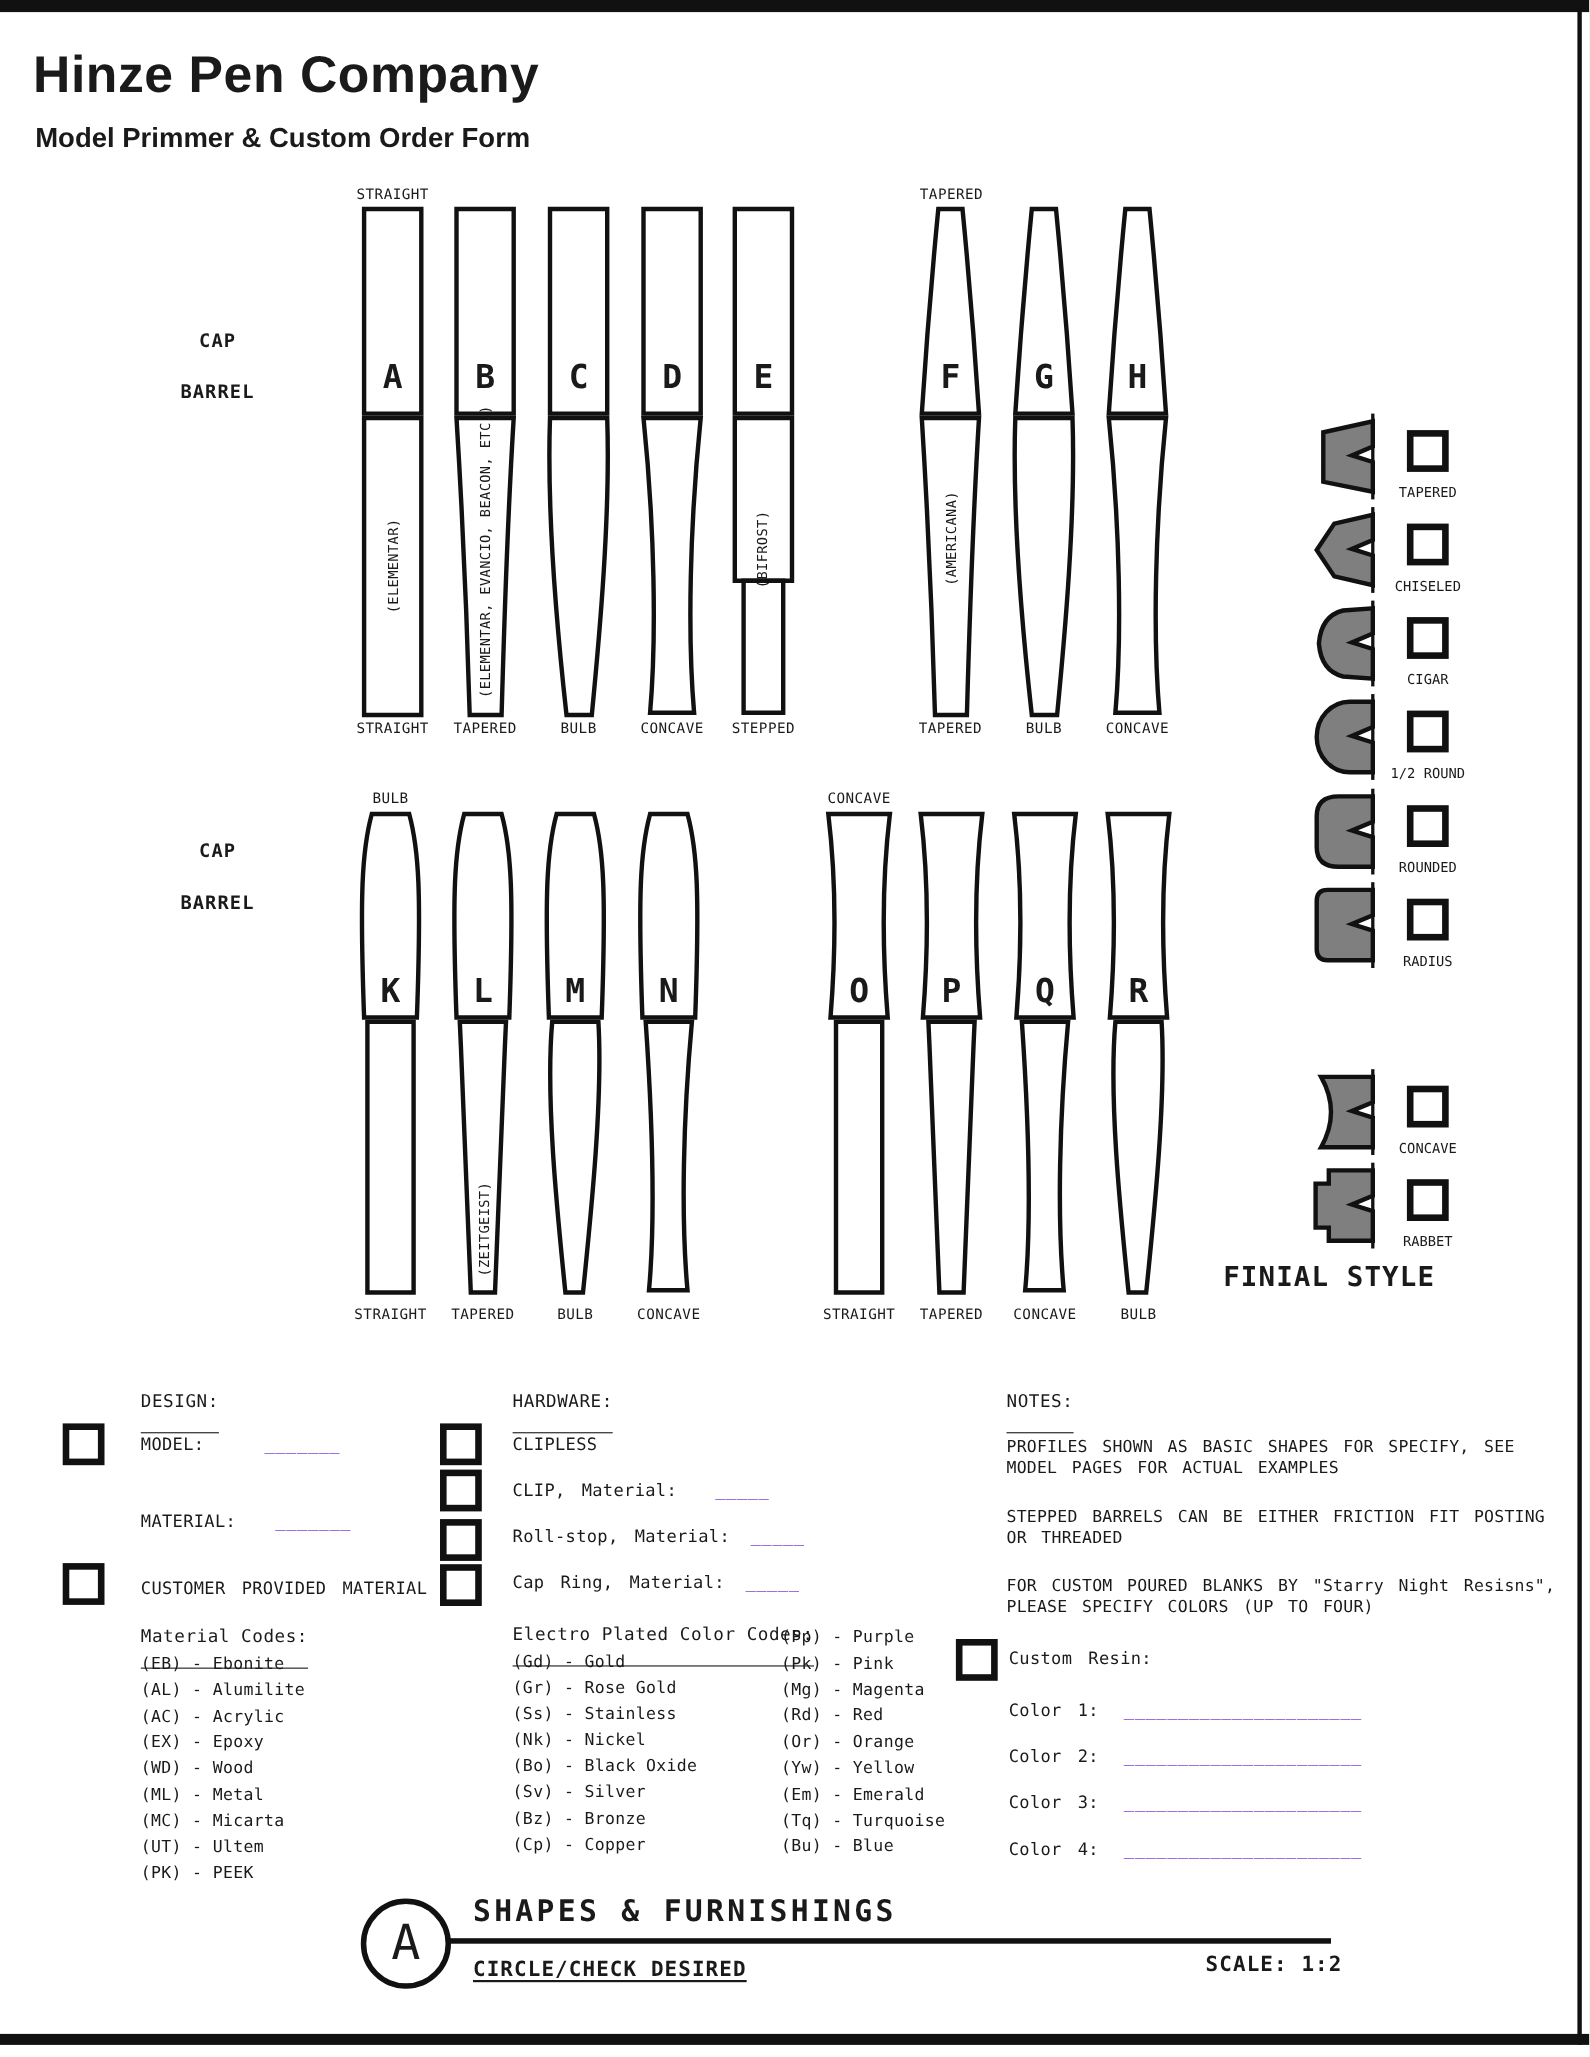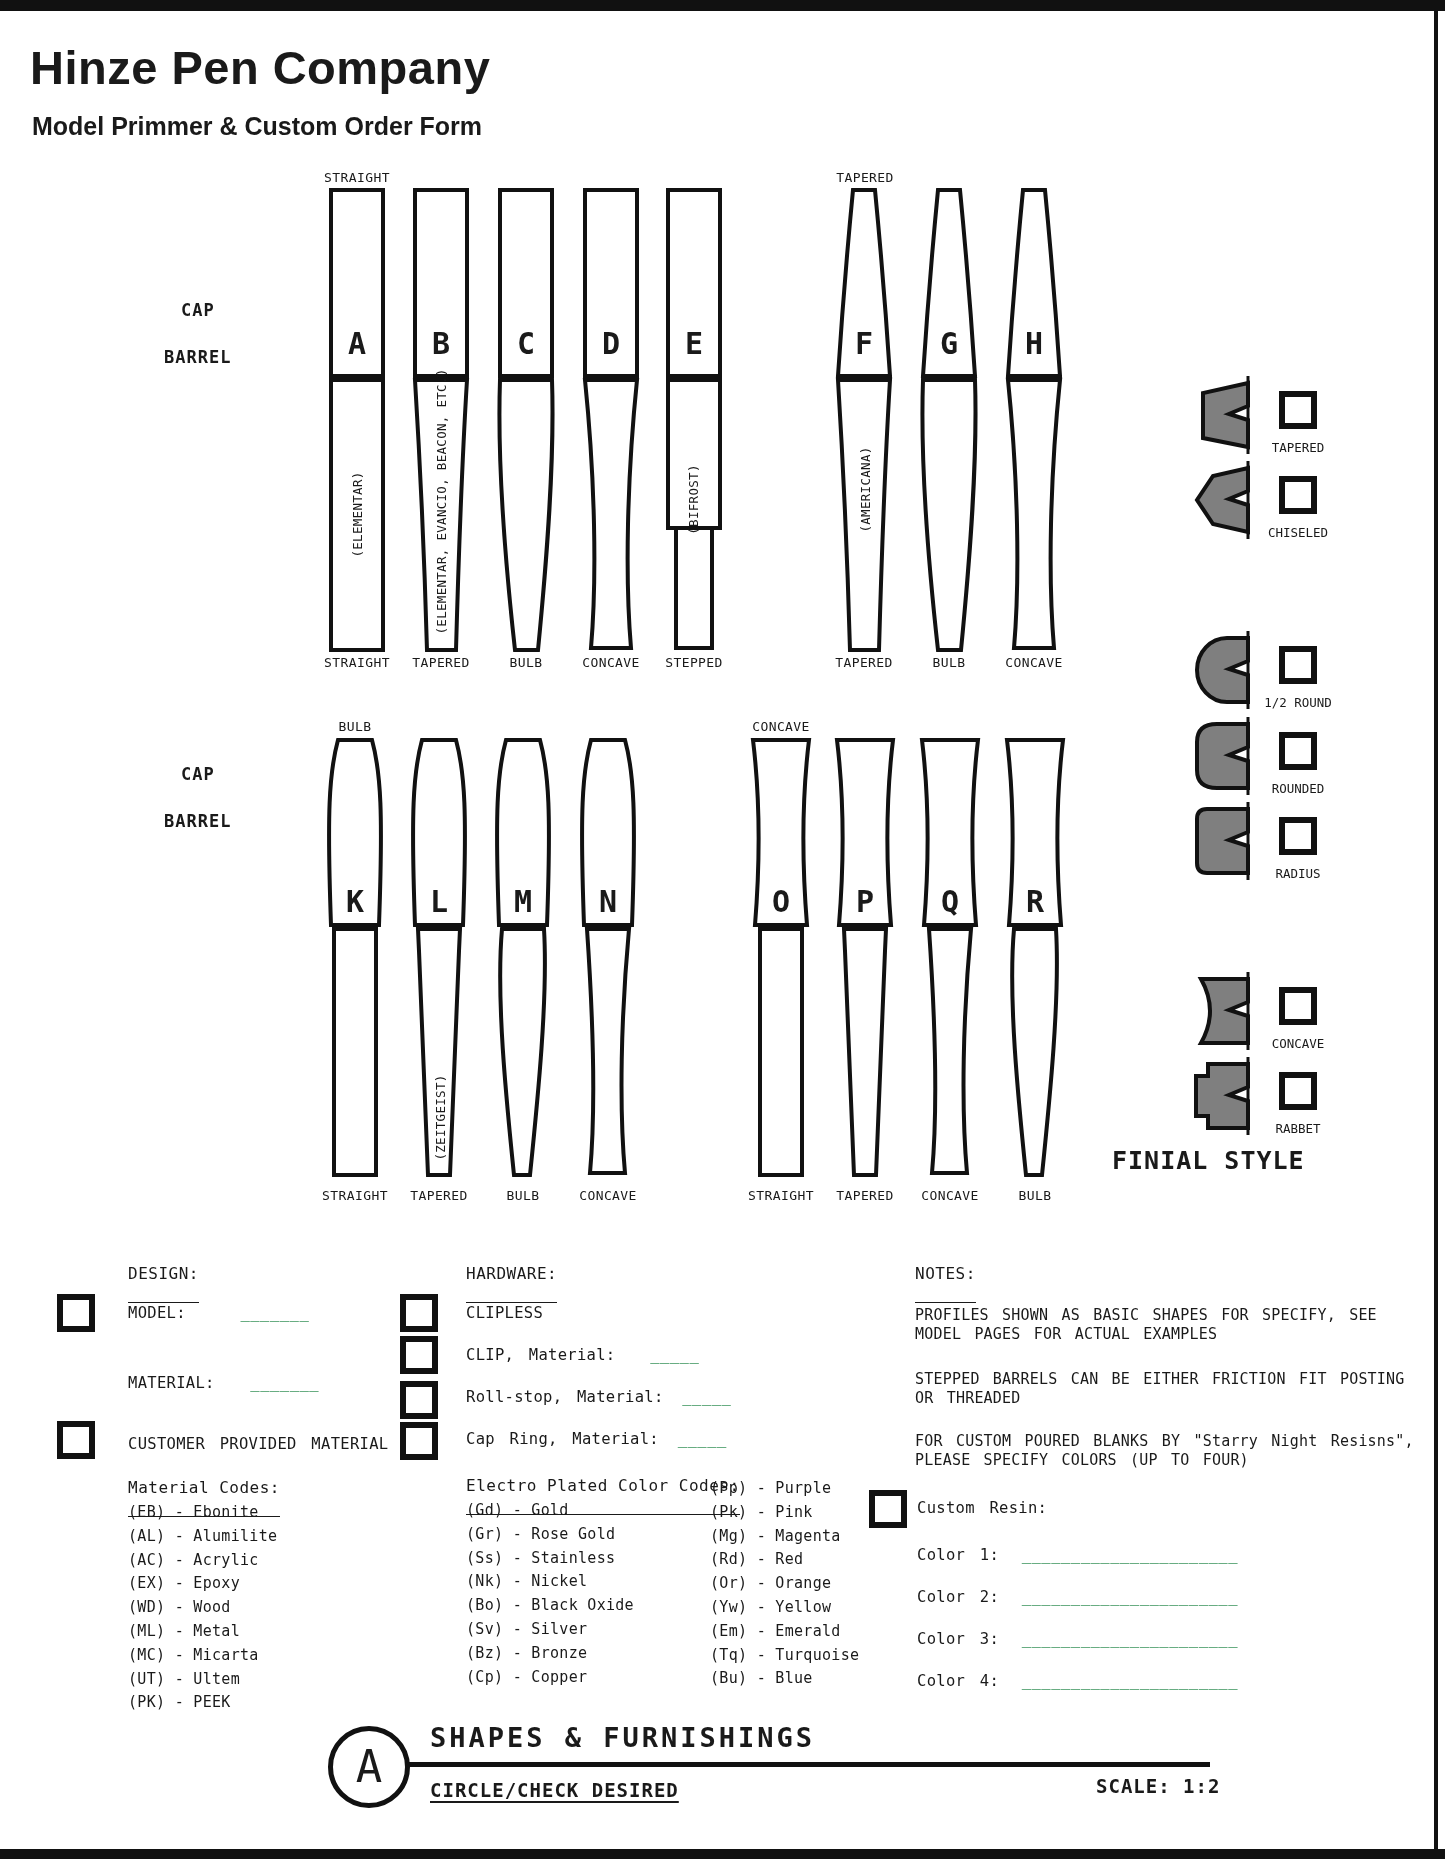--- a/index.html
+++ b/index.html
@@ -37,21 +37,21 @@
   .fin-row line{stroke:#111;stroke-width:3px;}
   .fin-label{position:absolute;left:52px;top:64px;width:110px;text-align:center;font-size:12.5px;}
   .fin-title{position:absolute;left:1112px;top:1146px;font-size:25px;font-weight:700;letter-spacing:1px;}
   
   .cbx{position:absolute;width:26px;height:26px;border:6px solid #111;background:#fff;}
   .fin-row .cbx{left:88px;top:15px;}
   
   .h-underline{display:inline-block;font-size:16px;letter-spacing:0.5px;
                border-bottom:1.5px solid #1a1a1a;padding-bottom:19px;}
   .form-line{position:absolute;font-size:15.5px;letter-spacing:0.3px;word-spacing:5px;white-space:nowrap;}
-  .blank{color:#15803d;letter-spacing:0.5px;}
+  .blank{color:#6d28d9;letter-spacing:0.5px;}
   .code-list{position:absolute;font-size:15px;letter-spacing:0.3px;}
   .code-list div{line-height:23.8px;white-space:nowrap;}
   .note-para{position:absolute;left:915px;width:500px;font-size:15px;line-height:19px;
              letter-spacing:0.2px;word-spacing:4px;}
   
   .detail-circle{position:absolute;left:328px;top:1726px;width:72px;height:72px;border:5px solid #111;
                  border-radius:50%;text-align:center;line-height:72px;font-size:44px;}
   .tb-title{position:absolute;left:430px;top:1722px;font-size:27px;font-weight:700;letter-spacing:3px;}
   .tb-rule{position:absolute;left:406px;top:1762px;width:804px;height:5px;background:#111;}
   .tb-instruction{position:absolute;left:430px;top:1779px;font-size:19px;font-weight:700;
@@ -260,20 +260,28 @@
     <div class="fin-label">TAPERED</div>
   </div>
   <div class="fin-row" style="top:461px;">
     <svg width="66" height="78">
       <line x1="57" y1="0" x2="57" y2="78"></line>
       <path d="M57,7 L57,30 L38,38 L57,44 L57,71 L22,63 L6,39 L22,15 Z"></path>
     </svg>
     <div class="cbx"></div>
     <div class="fin-label">CHISELED</div>
   </div>
+  <div class="fin-row" style="top:546px;">
+    <svg width="66" height="78">
+      <line x1="57" y1="0" x2="57" y2="78"></line>
+      <path d="M57,7 L57,30 L38,38 L57,44 L57,71 L30,69 Q10,64 8,39 Q10,14 30,9 Z"></path>
+    </svg>
+    <div class="cbx"></div>
+    <div class="fin-label">CIGAR</div>
+  </div>
   <div class="fin-row" style="top:631px;">
     <svg width="66" height="78">
       <line x1="57" y1="0" x2="57" y2="78"></line>
       <path d="M57,7 L57,30 L38,38 L57,44 L57,71 L36,71 A30,32 0 0 1 36,7 Z"></path>
     </svg>
     <div class="cbx"></div>
     <div class="fin-label">1/2 ROUND</div>
   </div>
   <div class="fin-row" style="top:717px;">
     <svg width="66" height="78">

